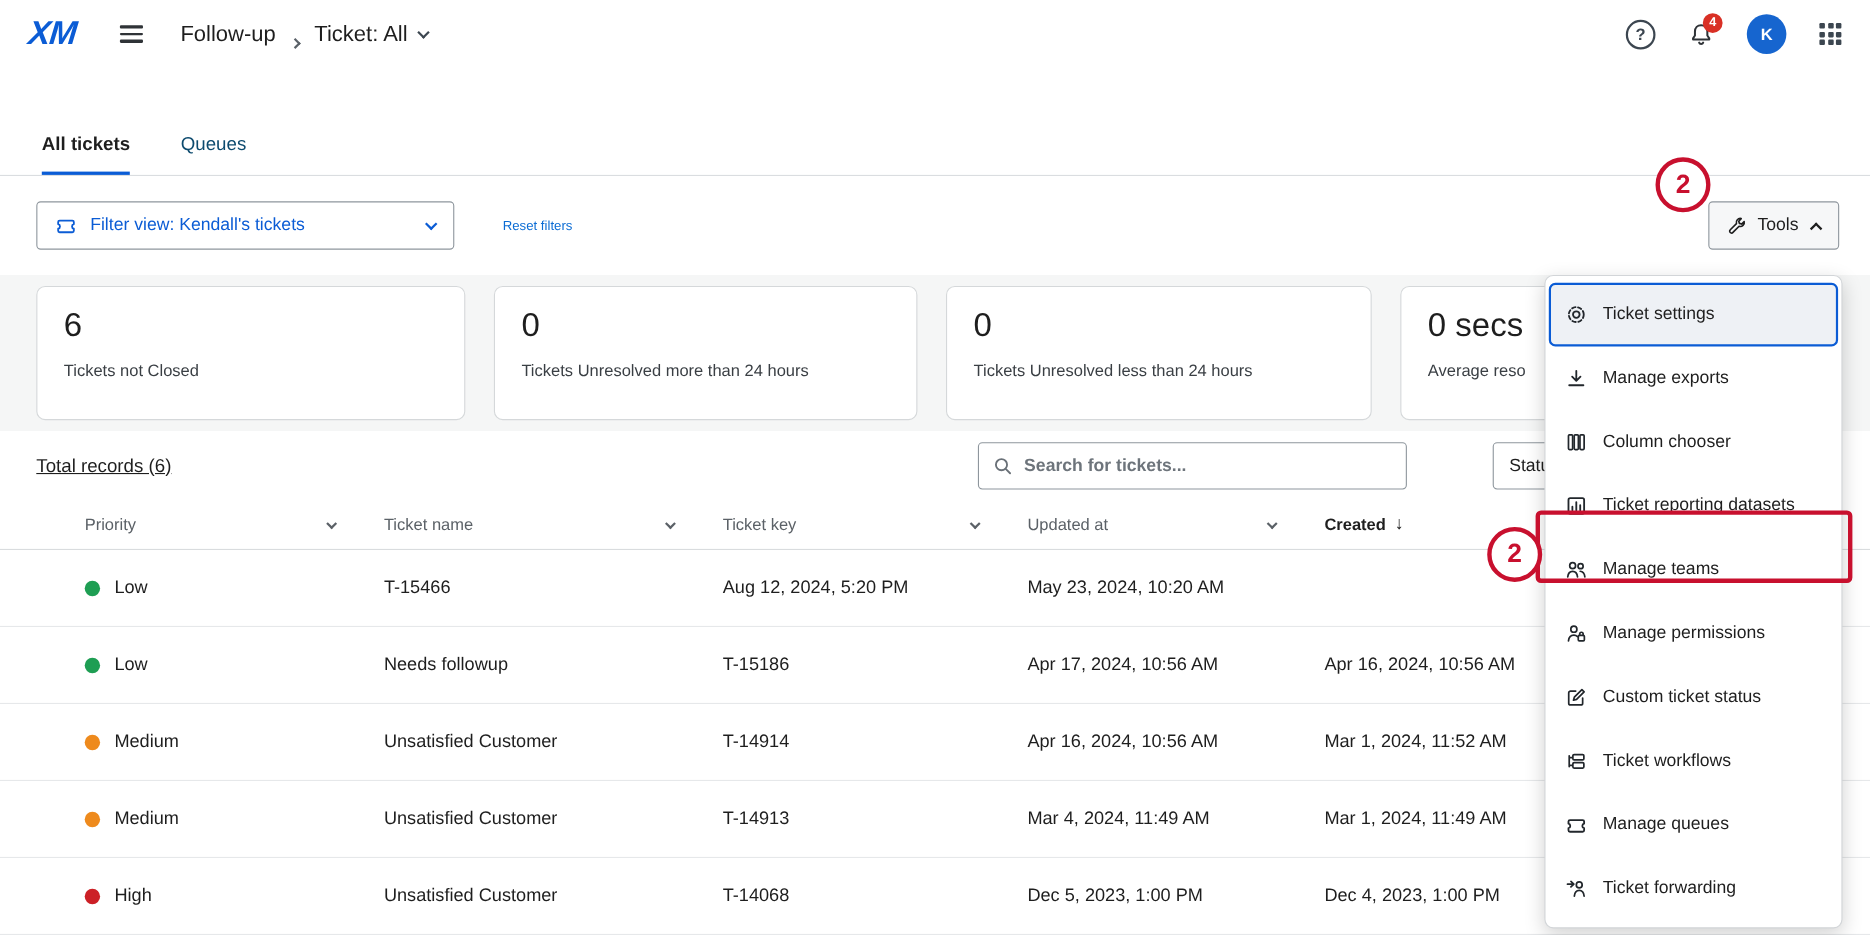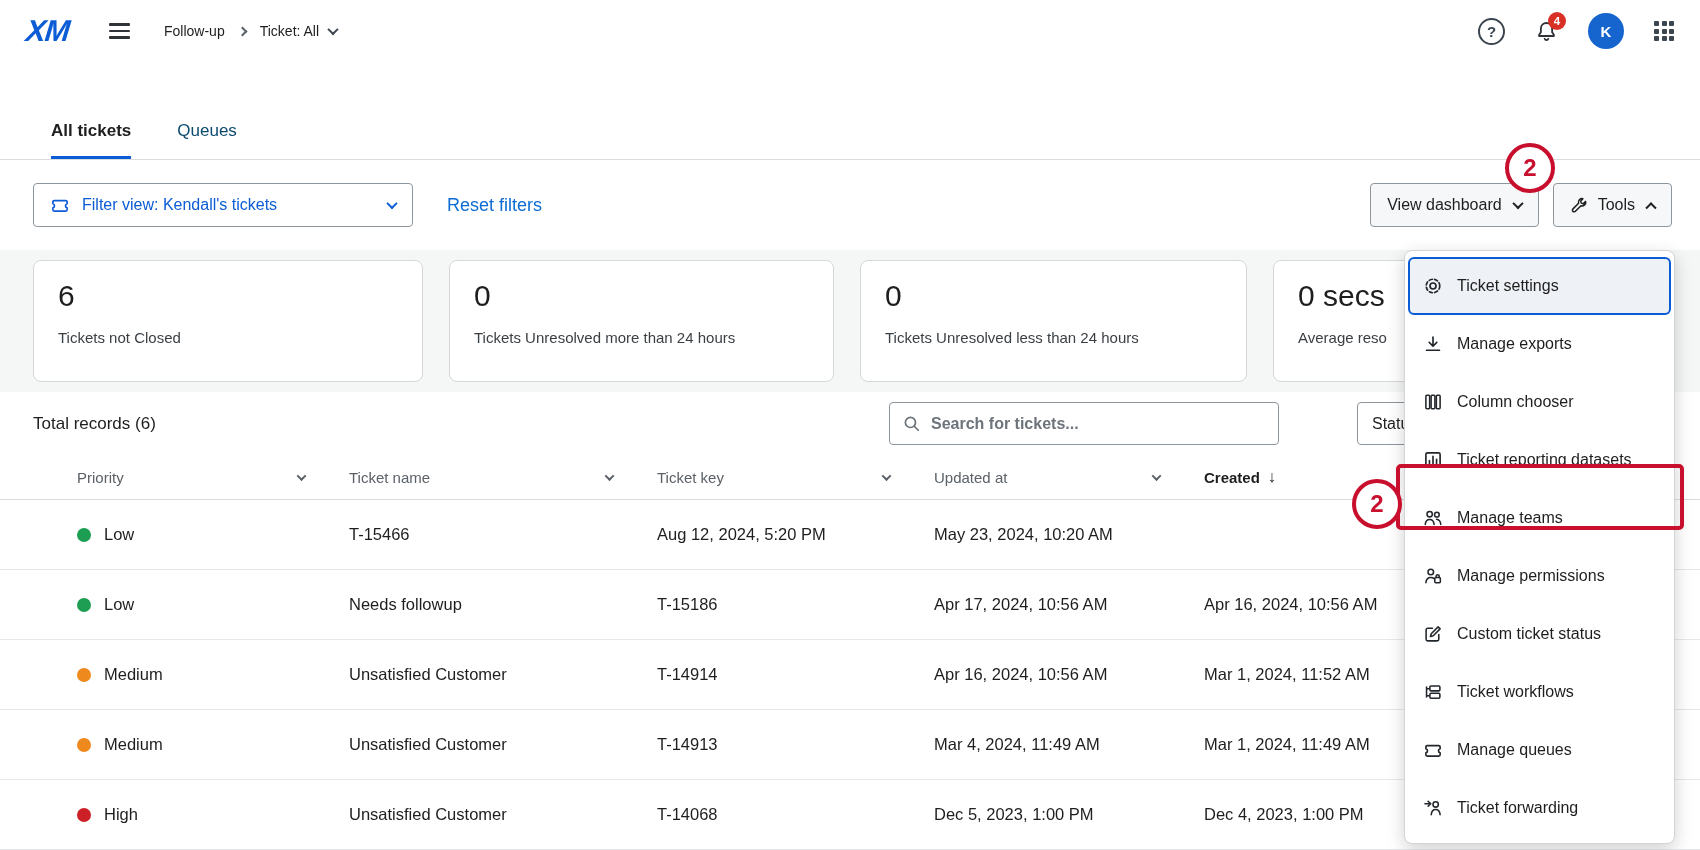--- a/index.html
+++ b/index.html
@@ -14,58 +14,58 @@
   }
   *{box-sizing:border-box;margin:0;padding:0;}
   body{background:#fff;font-family:"Liberation Sans","DejaVu Sans",sans-serif;color:#1e1e1e;}
   .app{position:relative;width:1700px;height:850px;overflow:hidden;background:#fff;}
 
   
   .topbar{height:62px;display:flex;align-items:center;padding:0 26px;background:#fff;}
   .logo{font-style:italic;font-weight:800;font-size:30px;letter-spacing:-1px;color:var(--accent-blue,#0b5cd5);margin-right:40px;transform:skewX(-6deg);}
   .hamburger{display:flex;flex-direction:column;gap:4px;margin-right:34px;cursor:pointer;}
   .hamburger i{display:block;width:21px;height:2.4px;background:#2f3337;border-radius:1px;}
-  .breadcrumb{display:flex;align-items:center;gap:14px;font-size:14px;}
+  .breadcrumb{display:flex;align-items:flex-end;gap:14px;font-size:20px;}
   .bc-item{display:flex;align-items:center;gap:10px;cursor:pointer;}
   .chev{display:inline-block;width:8px;height:8px;border-right:2px solid currentColor;border-bottom:2px solid currentColor;transform:rotate(45deg) translate(-1px,-1px);}
   .chev.up{transform:rotate(-135deg) translate(-2px,-2px);}
   .chev.right{transform:rotate(-45deg);}
   .bc-sep{color:#5a6168;width:7px;height:7px;}
   .tb-right{margin-left:auto;display:flex;align-items:center;gap:30px;}
   .help-icon{width:27px;height:27px;border:2px solid #3c4650;border-radius:50%;display:flex;align-items:center;justify-content:center;font-size:15px;font-weight:700;color:#3c4650;cursor:pointer;}
   .bell-wrap{position:relative;cursor:pointer;color:#2f3337;}
   .badge{position:absolute;top:-8px;right:-8px;min-width:18px;height:18px;border-radius:9px;background:var(--badge-red,#d93025);color:#fff;font-size:11.5px;font-weight:700;display:flex;align-items:center;justify-content:center;padding:0 4px;}
   .avatar{width:36px;height:36px;border-radius:50%;background:var(--avatar-blue,#1665cf);color:#fff;font-size:15px;font-weight:700;display:flex;align-items:center;justify-content:center;cursor:pointer;}
   .waffle{display:grid;grid-template-columns:repeat(3,5px);gap:2.5px;cursor:pointer;}
   .waffle span{width:5px;height:5px;background:#3c4650;border-radius:1px;}
 
   
-  .tabs-row{height:98px;display:flex;align-items:flex-end;gap:46px;padding-left:51px;border-bottom:1px solid #dadde0;background:#fff;}
+  .tabs-row{height:98px;display:flex;align-items:flex-end;gap:46px;padding-left:38px;border-bottom:1px solid #dadde0;background:#fff;}
   .tab{font-size:17px;padding-bottom:15px;border-bottom:3px solid transparent;color:#0c4a6e;cursor:pointer;}
   .tab.active{color:#1e1e1e;font-weight:700;border-bottom-color:var(--accent-blue,#0b5cd5);}
 
   
   .filter-row{height:90px;display:flex;align-items:center;padding:0 28px 0 33px;background:#fff;}
   .filter-view{width:380px;height:44px;border:1px solid #8e969d;border-radius:4px;display:flex;align-items:center;gap:12px;padding:0 16px;color:var(--accent-blue,#0b5cd5);font-size:16px;cursor:pointer;background:#fff;}
   .filter-view .chev{margin-left:auto;}
-  .reset-link{margin-left:34px;color:var(--link-blue,#0b6cd4);font-size:18px;cursor:pointer;text-align:right;}
+  .reset-link{margin-left:44px;color:var(--link-blue,#0b6cd4);font-size:12px;cursor:pointer;text-align:right;}
   .fr-right{margin-left:auto;display:flex;align-items:center;gap:14px;}
   .btn{height:44px;border:1px solid #8e969d;border-radius:4px;background:#f6f7f8;display:flex;align-items:center;gap:10px;padding:0 16px;font-size:16px;color:#1e1e1e;cursor:pointer;}
   .btn .chev{margin-left:2px;}
 
   
   .stats-band{height:142px;background:#f5f6f6;display:flex;gap:26px;padding:10px 28px 10px 33px;}
   .stat-card{background:#fff;border:1px solid #d5d8da;border-radius:8px;padding:18px 24px;}
   .stat-card .num{font-size:30px;color:#1e1e1e;}
   .stat-card .lbl{font-size:15px;color:#3a3f44;margin-top:16px;white-space:nowrap;overflow:hidden;}
   .card-1{width:390px;}.card-2{width:385px;}.card-3{width:387px;}.card-4{flex:1;}
 
   
   .records-bar{height:63px;position:relative;display:flex;align-items:center;padding-left:33px;background:#fff;}
-  .total-records{font-size:17px;}
+  .total-records{font-size:17px;text-decoration:underline;}
   .search-box{position:absolute;left:889px;top:10px;width:390px;height:43px;border:1px solid #8e969d;border-radius:4px;display:flex;align-items:center;gap:10px;padding:0 12px;background:#fff;color:#6a7178;}
   .search-box input{border:none;outline:none;flex:1;font-size:16px;font-family:inherit;color:#1e1e1e;background:transparent;font-weight:bold;}
   .search-box input::placeholder{color:#6d747b;}
   .status-btn{position:absolute;left:1357px;top:10px;width:210px;height:43px;border:1px solid #8e969d;border-radius:4px;background:#fff;display:flex;align-items:center;gap:10px;padding:0 14px;font-size:16px;cursor:pointer;white-space:nowrap;overflow:hidden;}
 
   
   .tgrid{display:grid;grid-template-columns:272px 308px 277px 270px 1fr;padding-left:77px;align-items:center;}
   .thead{height:45px;border-bottom:1px solid #d9dcde;}
   .th{display:flex;align-items:center;font-size:15px;color:#5b6167;font-weight:500;cursor:pointer;}
   .th .chev{width:7px;height:7px;margin-left:auto;margin-right:44px;color:#5b6167;}
@@ -144,24 +144,20 @@
     <div class="filter-view">
       <svg width="20" height="20" viewBox="0 0 18 18" fill="none" stroke="currentColor" stroke-width="1.5" stroke-linecap="round" stroke-linejoin="round">
         <path d="M2.6 7.9V6.2c0-.7.5-1.2 1.2-1.2h10.4c.7 0 1.2.5 1.2 1.2v1.7a1.9 1.9 0 0 0 0 3.7v1.7c0 .7-.5 1.2-1.2 1.2H3.8c-.7 0-1.2-.5-1.2-1.2v-1.7a1.9 1.9 0 0 0 0-3.7Z"></path>
       </svg>
       <span>Filter view: Kendall's tickets</span>
       <span class="chev"></span>
     </div>
     <span class="reset-link">Reset filters</span>
     <div class="fr-right">
       <div class="btn">
-        <span>View dashboard</span>
-        <span class="chev"></span>
-      </div>
-      <div class="btn">
         <svg width="18" height="18" viewBox="0 0 18 18" fill="none" stroke="currentColor" stroke-width="1.5" stroke-linecap="round" stroke-linejoin="round">
           <path d="M12.9 2.7a3.6 3.6 0 0 0-4.3 4.6L3 12.9a1.7 1.7 0 1 0 2.4 2.4l5.6-5.6a3.6 3.6 0 0 0 4.6-4.3L13.3 7.7l-2-.6-.6-2Z"></path>
         </svg>
         <span>Tools</span>
         <span class="chev up"></span>
       </div>
     </div>
   </div>
 
   <div class="stats-band">

